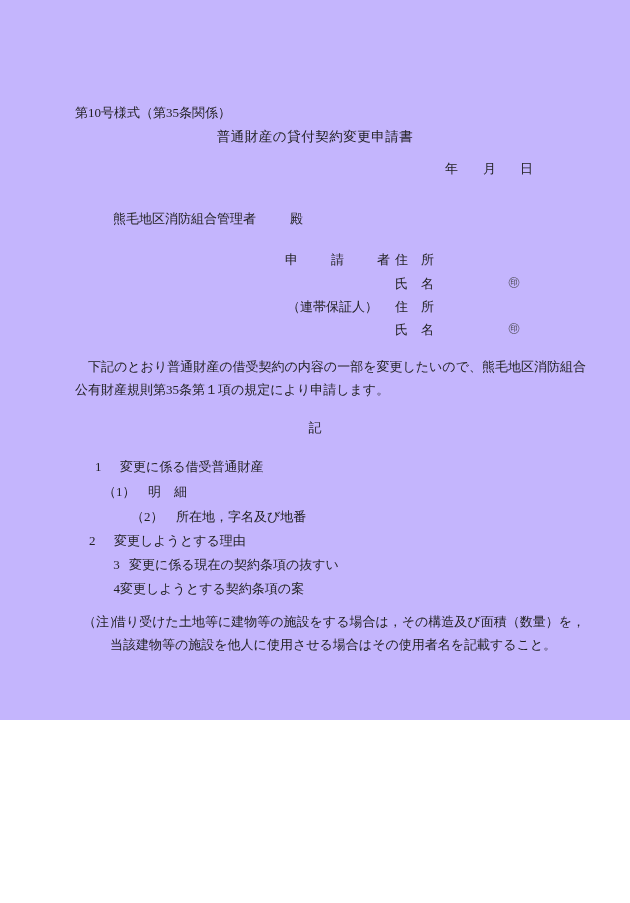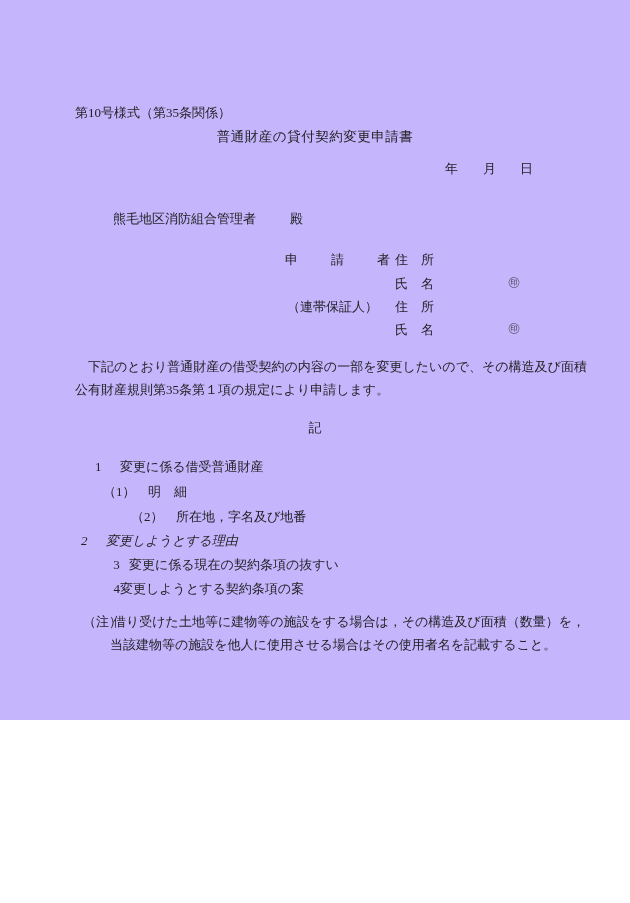--- a/index.html
+++ b/index.html
@@ -72,35 +72,35 @@
 
   <span class="line" style="left:395px; top:276px;">氏　名</span>
   <span class="seal" style="left:508px; top:275px;">㊞</span>
 
   <span class="line" style="left:287px; top:299px;">（連帯保証人）</span>
   <span class="line" style="left:395px; top:299px;">住　所</span>
 
   <span class="line" style="left:395px; top:322px;">氏　名</span>
   <span class="seal" style="left:508px; top:321px;">㊞</span>
 
-  <div class="line" style="left:88px; top:359px;">下記のとおり普通財産の借受契約の内容の一部を変更したいので、その構造及び面積</div>
+  <div class="line" style="left:88px; top:359px;">下記のとおり普通財産の借受契約の内容の一部を変更したいので、熊毛地区消防組合</div>
   <div class="line" style="left:75px; top:382px;">公有財産規則第35条第１項の規定により申請します。</div>
 
   <div class="line centered" style="top:420px;">記</div>
 
   <div class="line" style="left:95px; top:459px;">
     <span class="num num-main">1</span><span>変更に係る借受普通財産</span>
   </div>
   <div class="line" style="left:103px; top:484px;">
     <span class="num num-sub">（1）</span><span>明　細</span>
   </div>
   <div class="line" style="left:119px; top:509px;margin-left:12px;">
     <span class="num num-sub">（2）</span><span>所在地，字名及び地番</span>
   </div>
-  <div class="line" style="left:81px; top:533px;font-style:italic;">
+  <div class="line" style="left:89px; top:533px;">
     <span class="num num-main">2</span><span>変更しようとする理由</span>
   </div>
   <div class="line" style="left:104px; top:557px;text-align:center;">
     <span class="num num-main">3</span><span>変更に係る現在の契約条項の抜すい</span>
   </div>
   <div class="line" style="left:95px; top:581px;text-align:right;">
     <span class="num num-main">4</span><span>変更しようとする契約条項の案</span>
   </div>
 
   <div class="line" style="left:83px; top:614px;">

